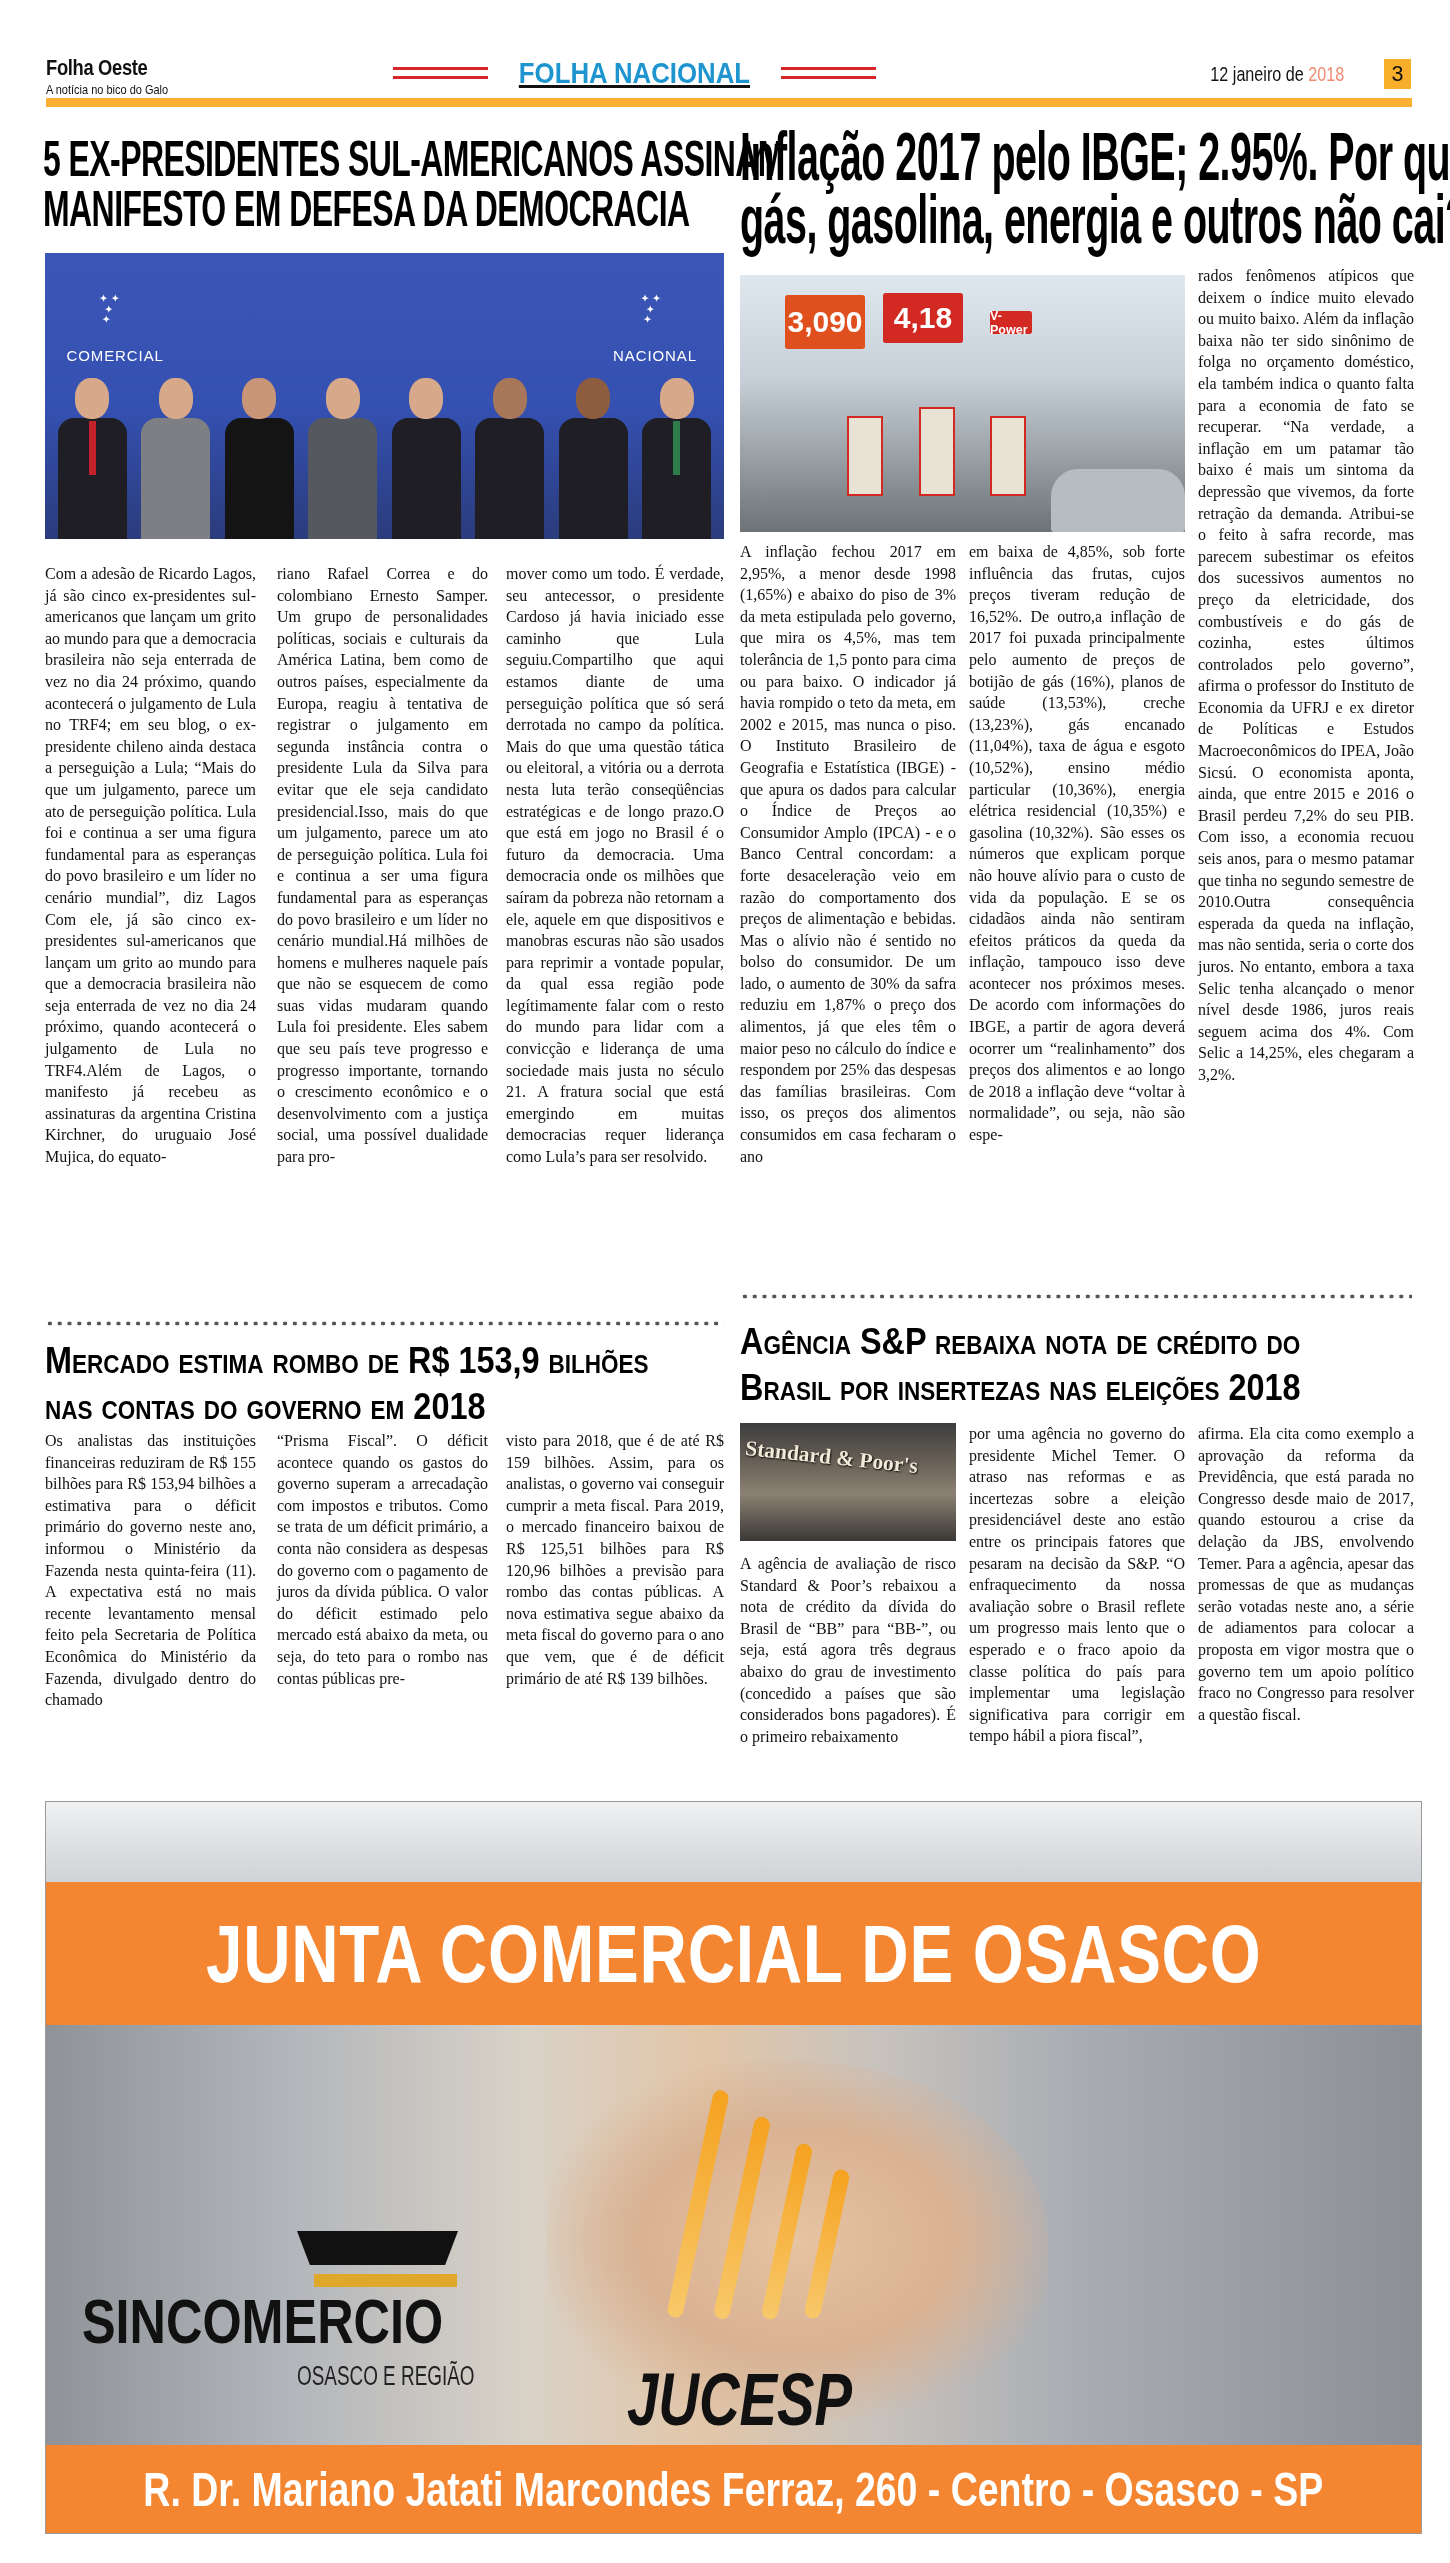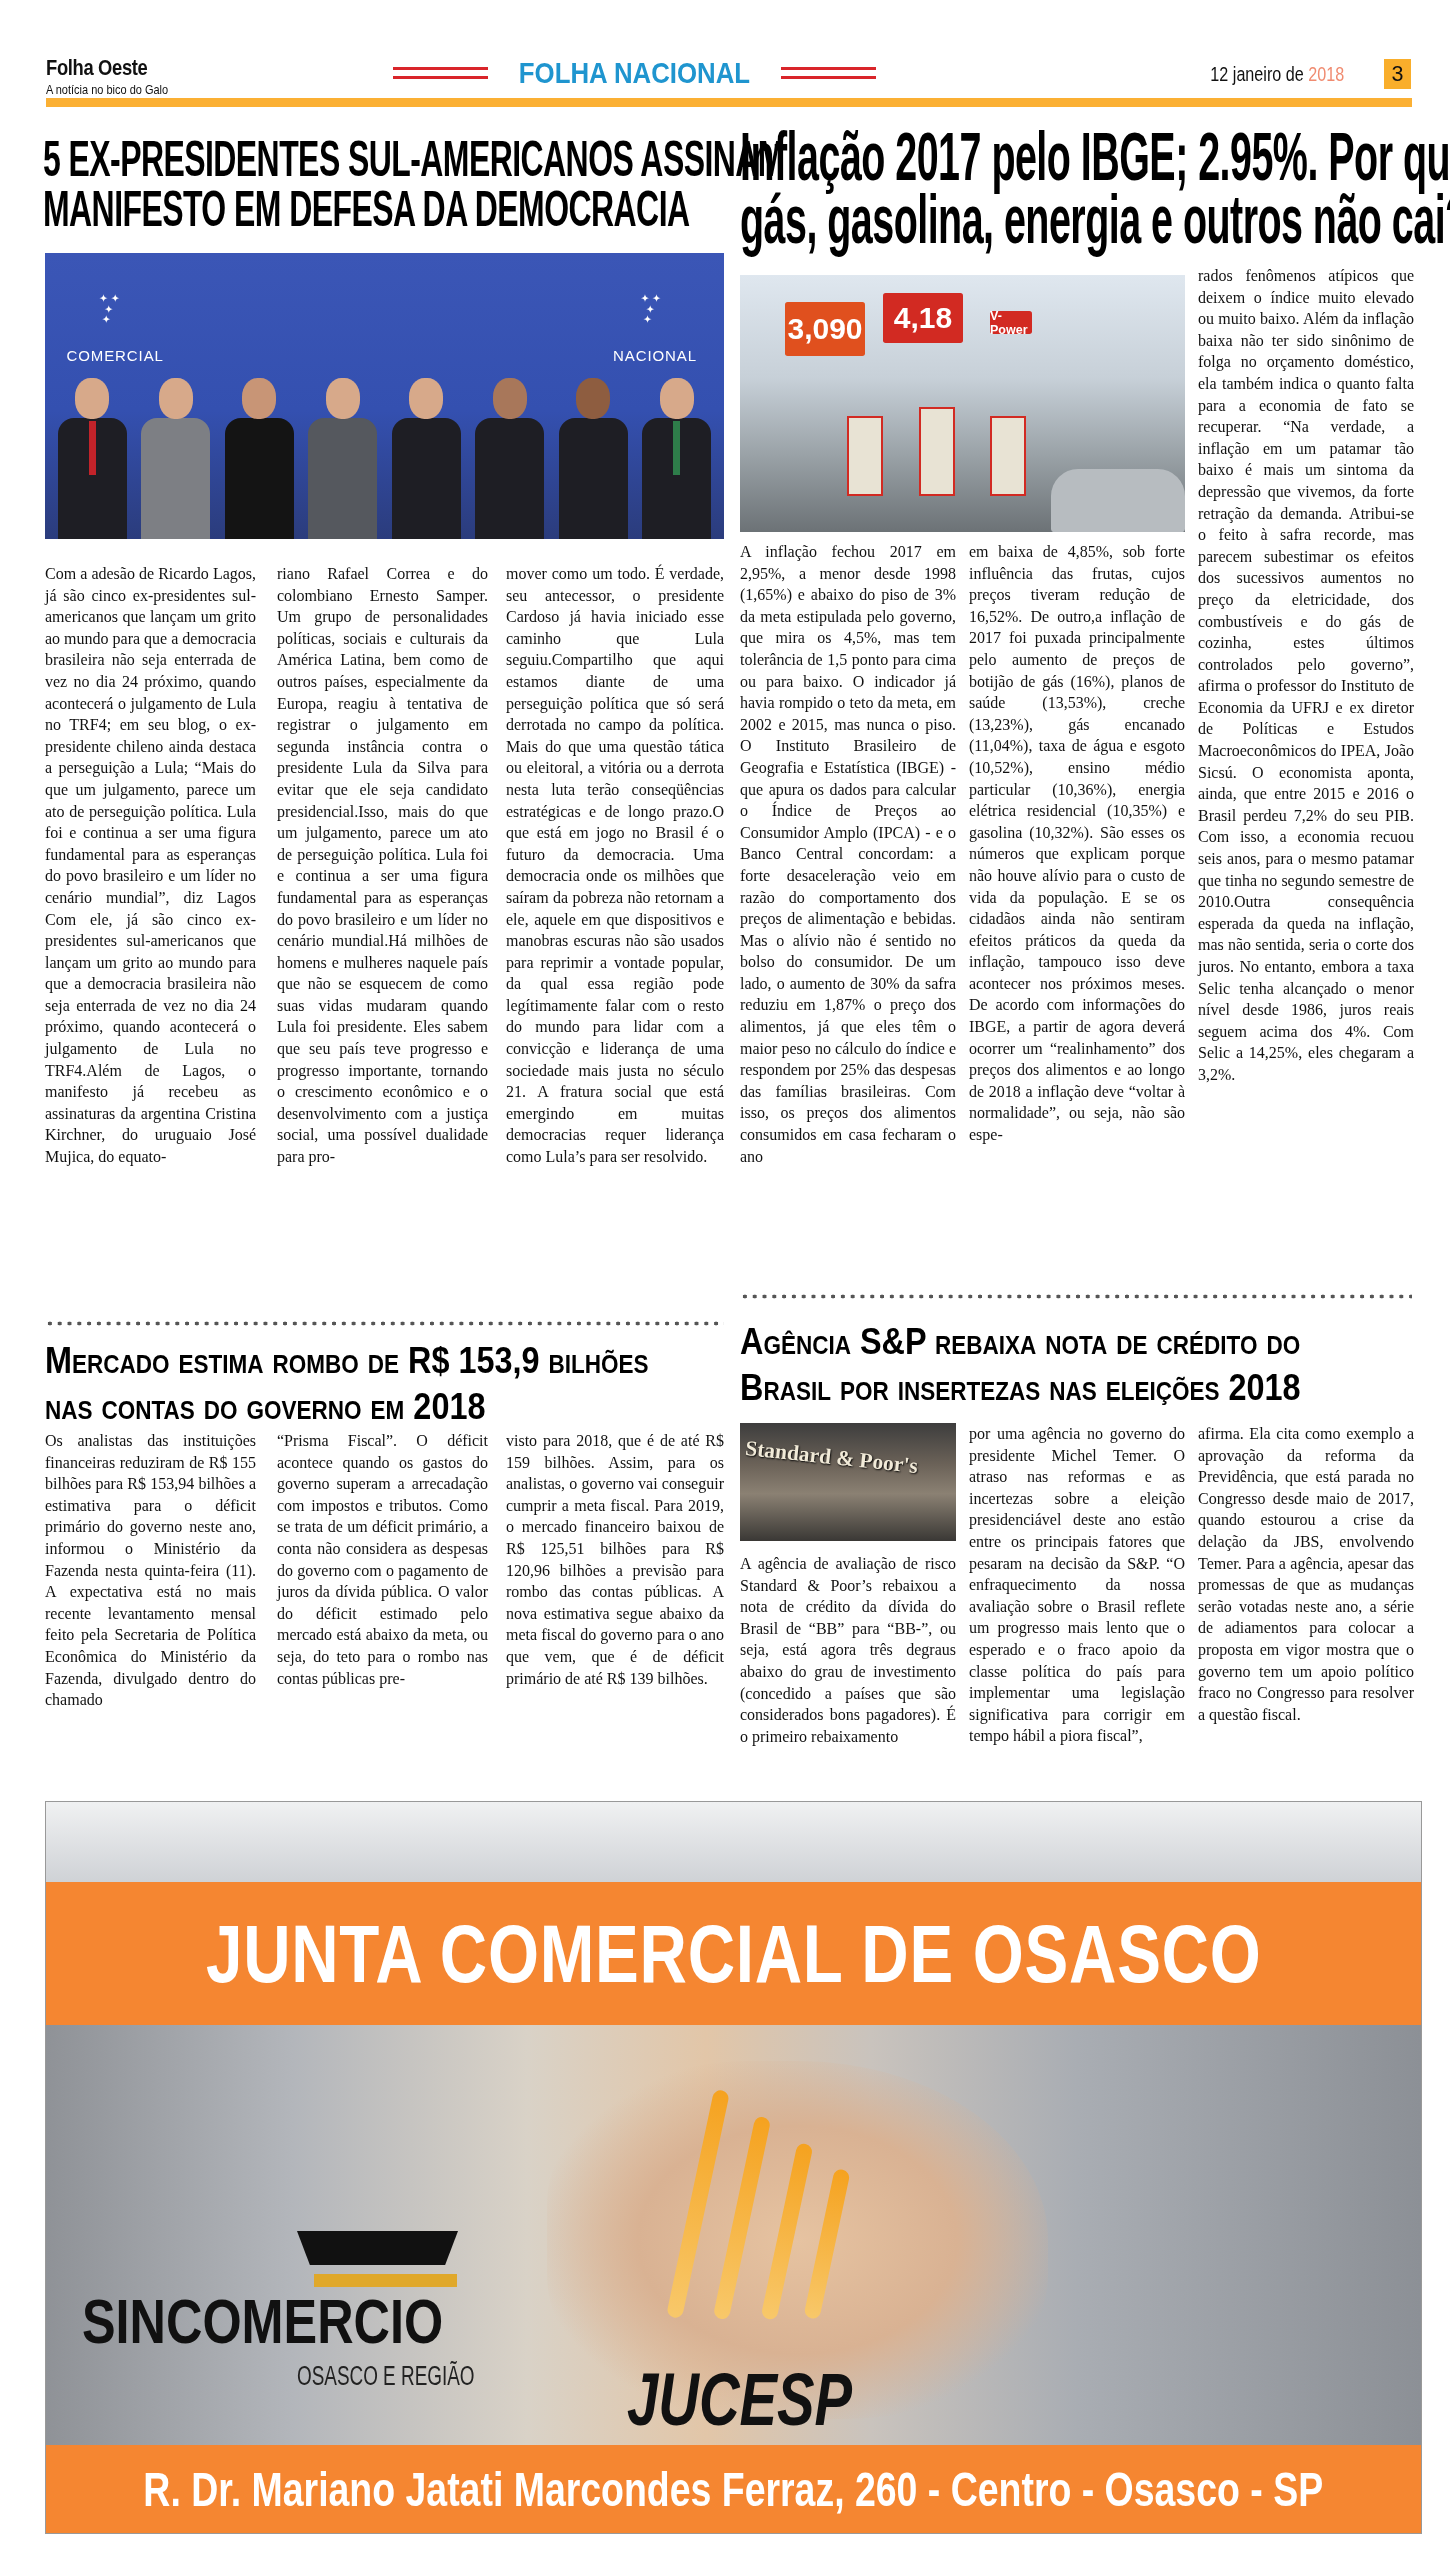--- a/index.html
+++ b/index.html
@@ -3,21 +3,21 @@
 <meta charset="utf-8">
 <style>
   * { box-sizing: border-box; margin: 0; padding: 0; }
   html, body { width: 1451px; height: 2563px; background: #ffffff; overflow: hidden; }
   body { position: relative; font-family: "Liberation Serif", serif; color: #111; }
 
   
   .masthead { position: absolute; left: 0; top: 0; width: 1451px; height: 112px; }
   .brand-name { position: absolute; left: 46px; top: 55px; font-family: "Liberation Sans", sans-serif; font-weight: bold; font-size: 22.4px; transform: scaleX(0.82); transform-origin: left; letter-spacing: -0.4px; }
   .brand-tagline { position: absolute; left: 46px; top: 82px; font-family: "Liberation Sans", sans-serif; font-size: 13.4px; transform: scaleX(0.82); transform-origin: left; }
-  .section-title-wrap { position: absolute; left: 393px; top: 55px; width: 483px; height: 36px; display: flex; align-items: center; justify-content: center; gap: 12.5px; }
+  .section-title-wrap { position: absolute; left: 393px; top: 55px; width: 483px; height: 36px; display: flex; align-items: center; justify-content: center; gap: 12.5px; text-decoration: underline; }
   .stripes { width: 114px; height: 12.5px; display: flex; flex-direction: column; justify-content: space-between; }
   .stripes span { display: block; height: 3.6px; background: #d9252a; }
   .section-title { font-family: "Liberation Sans", sans-serif; font-size: 30px; font-weight: bold; color: #1f95cf; transform: scaleX(0.86); white-space: nowrap; }
   .issue-date { position: absolute; right: 107px; top: 63px; font-family: "Liberation Sans", sans-serif; font-size: 19.7px; transform: scaleX(0.82); transform-origin: right; white-space: nowrap; }
   .issue-date .year { color: #f08b70; }
   .page-num { position: absolute; left: 1384px; top: 59px; width: 27px; height: 30px; background: #f9ae2b; font-family: "Liberation Sans", sans-serif; font-size: 21.5px; display: flex; align-items: center; justify-content: center; }
   .header-rule { position: absolute; left: 46px; top: 98px; width: 1366px; height: 9px; background: #fbb034; }
 
   
   .hl-impact { font-family: "Liberation Sans", sans-serif; font-weight: bold; color: #000; line-height: 1.0; transform-origin: left top; }
@@ -153,21 +153,21 @@
   <div class="col" style="left:277px; top:563px; width:211px;">riano Rafael Correa e do colombiano Ernesto Samper. Um grupo de personalidades políticas, sociais e culturais da América Latina, bem como de outros países, especialmente da Europa, reagiu à tentativa de registrar o julgamento em segunda instância contra o presidente Lula da Silva para evitar que ele seja candidato presidencial.Isso, mais do que um julgamento, parece um ato de perseguição política. Lula foi e continua a ser uma figura fundamental para as esperanças do povo brasileiro e um líder no cenário mundial.Há milhões de homens e mulheres naquele país que não se esquecem de como suas vidas mudaram quando Lula foi presidente. Eles sabem que seu país teve progresso e progresso importante, tornando o crescimento econômico e o desenvolvimento com a justiça social, uma possível dualidade para pro-</div>
   <div class="col" style="left:506px; top:563px; width:218px;">mover como um todo. É verdade, seu antecessor, o presidente Cardoso já havia iniciado esse caminho que Lula seguiu.Compartilho que aqui estamos diante de uma perseguição política que só será derrotada no campo da política. Mais do que uma questão tática ou eleitoral, a vitória ou a derrota nesta luta terão conseqüências estratégicas e de longo prazo.O que está em jogo no Brasil é o futuro da democracia. Uma democracia onde os milhões que saíram da pobreza não retornam a ele, aquele em que dispositivos e manobras escuras não são usados para reprimir a vontade popular, da qual essa região pode legítimamente falar com o resto do mundo para lidar com a convicção e liderança de uma sociedade mais justa no século 21. A fratura social que está emergindo em muitas democracias requer liderança como Lula’s para ser resolvido.</div>
 </article>
 
 <article>
   <h1 class="hl-impact hl2">
     <div>Inflação 2017 pelo IBGE; 2.95%. Por que</div>
     <div>gás, gasolina, energia e outros não cai?</div>
   </h1>
   <div class="photo ph-gas">
-    <div class="sign" style="left:45px; top:27px; width:80px; height:54px; background:#e0501e; font-size:30px; display:flex; align-items:center; justify-content:center;">3,090</div>
+    <div class="sign" style="left:45px; top:20px; width:80px; height:54px; background:#e0501e; font-size:30px; display:flex; align-items:center; justify-content:center;">3,090</div>
     <div class="sign" style="left:143px; top:18px; width:80px; height:50px; background:#d22a22; font-size:30px; display:flex; align-items:center; justify-content:center;">4,18</div>
     <div class="sign" style="left:250px; top:36px; width:42px; height:23px; background:#d22a22; font-size:12.5px; display:flex; align-items:center; justify-content:center;">V-Power</div>
     <div class="pump" style="left:107px; width:36px; height:80px;"></div>
     <div class="pump" style="left:179px; width:36px; height:89px;"></div>
     <div class="pump" style="left:250px; width:36px; height:80px;"></div>
     <div class="car"></div>
   </div>
   <div class="col" style="left:740px; top:541px; width:216px;">A inflação fechou 2017 em 2,95%, a menor desde 1998 (1,65%) e abaixo do piso de 3% da meta estipulada pelo governo, que mira os 4,5%, mas tem tolerância de 1,5 ponto para cima ou para baixo. O indicador já havia rompido o teto da meta, em 2002 e 2015, mas nunca o piso. O Instituto Brasileiro de Geografia e Estatística (IBGE) - que apura os dados para calcular o Índice de Preços ao Consumidor Amplo (IPCA) - e o Banco Central concordam: a forte desaceleração veio em razão do comportamento dos preços de alimentação e bebidas. Mas o alívio não é sentido no bolso do consumidor. De um lado, o aumento de 30% da safra reduziu em 1,87% o preço dos alimentos, já que eles têm o maior peso no cálculo do índice e respondem por 25% das despesas das famílias brasileiras. Com isso, os preços dos alimentos consumidos em casa fecharam o ano</div>
   <div class="col" style="left:969px; top:541px; width:216px;">em baixa de 4,85%, sob forte influência das frutas, cujos preços tiveram redução de 16,52%. De outro,a inflação de 2017 foi puxada principalmente pelo aumento de preços de botijão de gás (16%), planos de saúde (13,53%), creche (13,23%), gás encanado (11,04%), taxa de água e esgoto (10,52%), ensino médio particular (10,36%), energia elétrica residencial (10,35%) e gasolina (10,32%). São esses os números que explicam porque não houve alívio para o custo de vida da população. E se os cidadãos ainda não sentiram efeitos práticos da queda da inflação, tampouco isso deve acontecer nos próximos meses. De acordo com informações do IBGE, a partir de agora deverá ocorrer um “realinhamento” dos preços dos alimentos e ao longo de 2018 a inflação deve “voltar à normalidade”, ou seja, não são espe-</div>
   <div class="col" style="left:1198px; top:265px; width:216px;">rados fenômenos atípicos que deixem o índice muito elevado ou muito baixo. Além da inflação baixa não ter sido sinônimo de folga no orçamento doméstico, ela também indica o quanto falta para a economia de fato se recuperar. “Na verdade, a inflação em um patamar tão baixo é mais um sintoma da depressão que vivemos, da forte retração da demanda. Atribui-se o feito à safra recorde, mas parecem subestimar os efeitos dos sucessivos aumentos no preço da eletricidade, dos combustíveis e do gás de cozinha, estes últimos controlados pelo governo”, afirma o professor do Instituto de Economia da UFRJ e ex diretor de Políticas e Estudos Macroeconômicos do IPEA, João Sicsú. O economista aponta, ainda, que entre 2015 e 2016 o Brasil perdeu 7,2% do seu PIB. Com isso, a economia recuou seis anos, para o mesmo patamar que tinha no segundo semestre de 2010.Outra consequência esperada da queda na inflação, mas não sentida, seria o corte dos juros. No entanto, embora a taxa Selic tenha alcançado o menor nível desde 1986, juros reais seguem acima dos 4%. Com Selic a 14,25%, eles chegaram a 3,2%.</div>

